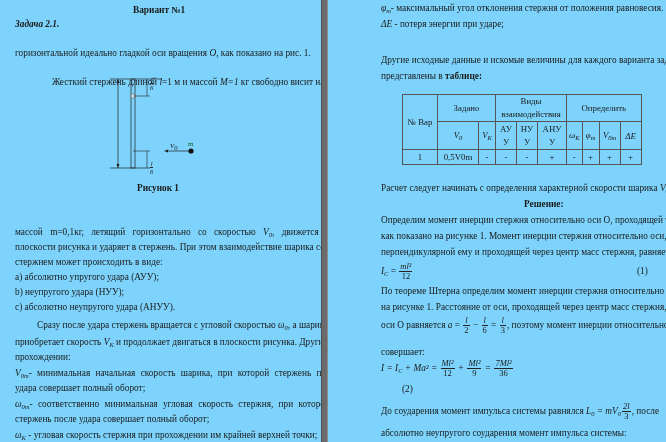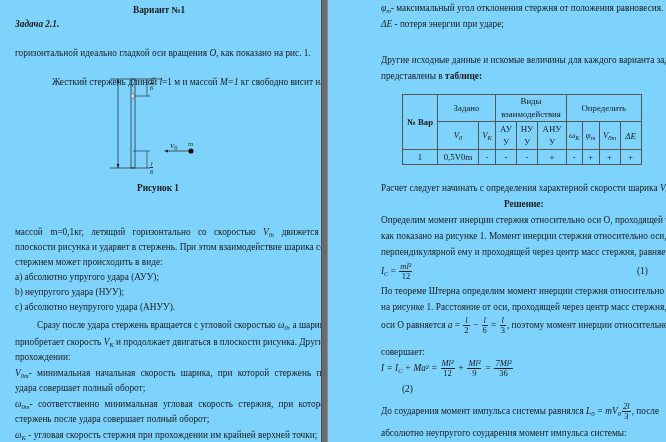--- a/index.html
+++ b/index.html
@@ -104,21 +104,21 @@
   </div>
   <div class="abs" style="left:53px;top:55px;">Другие исходные данные и искомые величины для каждого варианта задания</div>
   <div class="abs" style="left:53px;top:71px;">
     <span>представлены в </span><span class="b">таблице:</span>
   </div>
 </div>
 
 <table class="vt">
   <tbody>
       <tr>
-    <td rowspan="2" style="width:30px;font-weight:bold;">№ Вар</td>
+    <td rowspan="2" style="width:30px;">№ Вар</td>
     <td colspan="2">Задано</td>
     <td colspan="3" style="line-height:13px;">
           <div>Виды</div>
           <div>взаимодействия</div>
         </td>
     <td colspan="4">Определить</td>
   </tr>
   <tr style="height:28px;">
     <td class="i" style="width:36px;">V<span class="sub">0</span></td>
     <td class="i" style="width:12px;">V<span class="sub">K</span></td>
@@ -150,21 +150,21 @@
     <td>+</td>
     <td>+</td>
     <td>+</td>
   </tr>
 </tbody>
   </table>
 
 <div class="abs" style="left:381px;top:183px;">
   <span>Расчет следует начинать с определения характерной скорости шарика </span><span class="i">V</span><span class="sub">0m</span>
 </div>
-<div class="abs b" style="left:504px;top:199px;">Решение:</div>
+<div class="abs b" style="left:524px;top:199px;">Решение:</div>
 <div class="abs" style="left:381px;top:215px;">Определим момент инерции стержня относительно оси О, проходящей так,</div>
 <div class="abs" style="left:381px;top:231px;">как показано на рисунке 1. Момент инерции стержня относительно оси,</div>
 <div class="abs" style="left:381px;top:247px;">перпендикулярной ему и проходящей через центр масс стержня, равняется:</div>
 
 <div class="abs i" style="left:381px;top:258px;line-height:26px;">
   <span>I</span><span class="sub">C</span><span style="font-style:normal;"> = </span><span class="frac"><span class="num">ml²</span><span class="den" style="font-style:normal;">12</span></span>
 </div>
 <div class="abs" style="left:637px;top:266px;">(1)</div>
 
 <div class="abs" style="left:381px;top:286px;">По теореме Штерна определим момент инерции стержня относительно оси О</div>

